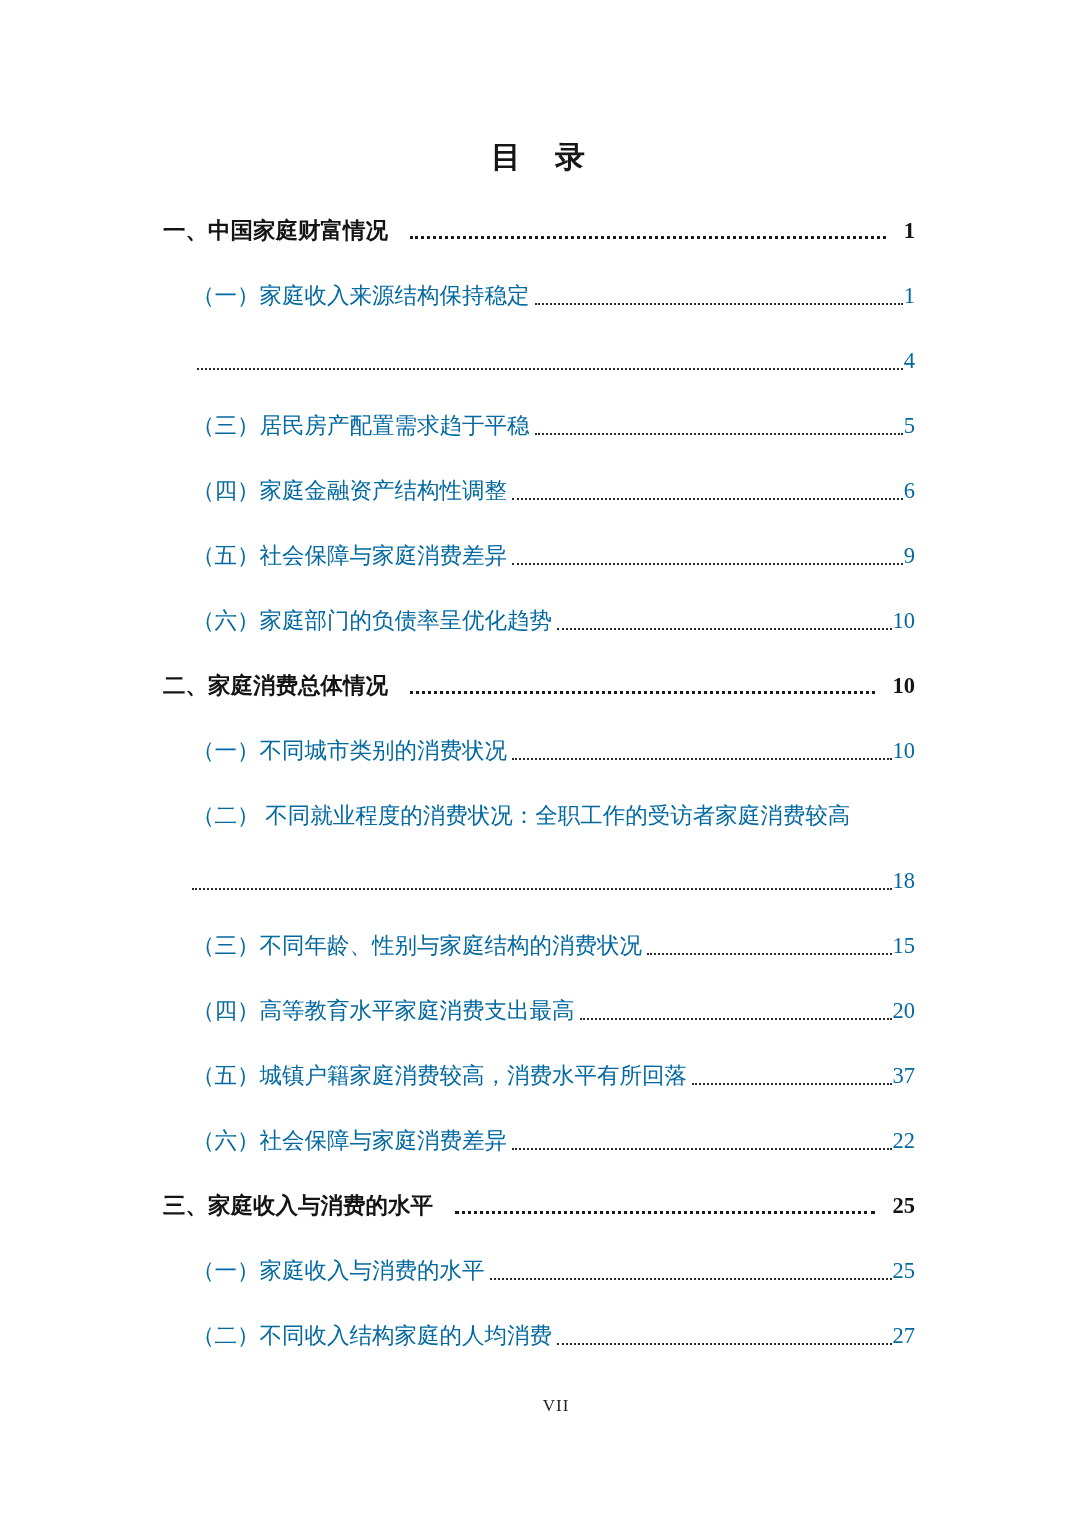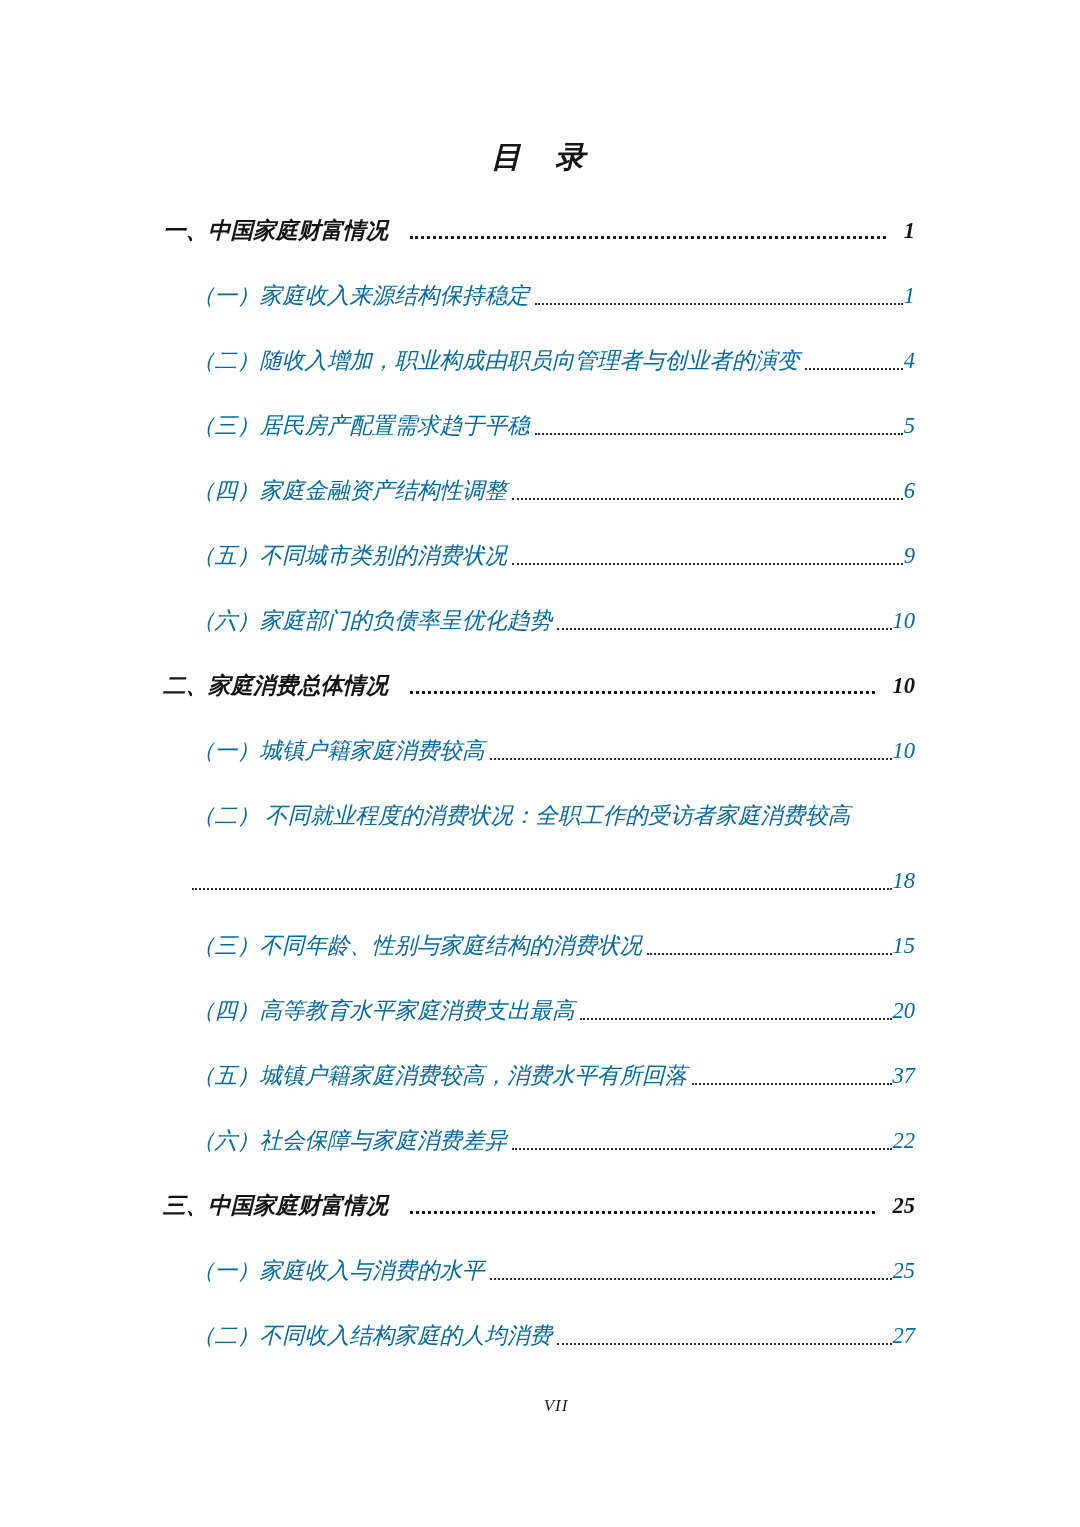--- a/index.html
+++ b/index.html
@@ -9,21 +9,20 @@
     background: #ffffff;
     color: #1c1c1c;
     font-family: "Liberation Serif", "DejaVu Serif", serif;
     position: relative;
     overflow: hidden;
   }
   .page {
     position: absolute;
     inset: 0;
     padding: 140px 165px 0 163px;
-    font-style: italic;
   }
   .doc-title {
     font-size: 30px;
     font-weight: 700;
     text-align: center;
     color: #161616;
     height: 34px;
     line-height: 34px;
     letter-spacing: 2px;
   }
@@ -74,51 +73,50 @@
         <span class="toc-label">一、中国家庭财富情况</span>
         <span class="toc-leader"></span>
         <span class="toc-page">1</span>
       </div>
       <div class="toc-row level2">
         <span class="toc-label">（一）家庭收入来源结构保持稳定</span>
         <span class="toc-leader"></span>
         <span class="toc-page">1</span>
       </div>
       <div class="toc-row level2">
-        <span class="toc-label">（二）随收入增加，职业构成由职员向管理者与创业者的演变</span>
         <span class="toc-leader"></span>
         <span class="toc-page">4</span>
       </div>
       <div class="toc-row level2">
         <span class="toc-label">（三）居民房产配置需求趋于平稳</span>
         <span class="toc-leader"></span>
         <span class="toc-page">5</span>
       </div>
       <div class="toc-row level2">
         <span class="toc-label">（四）家庭金融资产结构性调整</span>
         <span class="toc-leader"></span>
         <span class="toc-page">6</span>
       </div>
       <div class="toc-row level2">
-        <span class="toc-label">（五）不同城市类别的消费状况</span>
+        <span class="toc-label">（五）社会保障与家庭消费差异</span>
         <span class="toc-leader"></span>
         <span class="toc-page">9</span>
       </div>
       <div class="toc-row level2">
         <span class="toc-label">（六）家庭部门的负债率呈优化趋势</span>
         <span class="toc-leader"></span>
         <span class="toc-page">10</span>
       </div>
       <div class="toc-row level1 bold">
         <span class="toc-label">二、家庭消费总体情况</span>
         <span class="toc-leader"></span>
         <span class="toc-page">10</span>
       </div>
       <div class="toc-row level2">
-        <span class="toc-label">（一）城镇户籍家庭消费较高</span>
+        <span class="toc-label">（一）不同城市类别的消费状况</span>
         <span class="toc-leader"></span>
         <span class="toc-page">10</span>
       </div>
       <div class="toc-row level2">
         <span class="toc-label">（二） 不同就业程度的消费状况：全职工作的受访者家庭消费较高</span>
       </div>
       <div class="toc-row level2 continuation">
         <span class="toc-leader"></span>
         <span class="toc-page">18</span>
       </div>
@@ -136,21 +134,21 @@
         <span class="toc-label">（五）城镇户籍家庭消费较高，消费水平有所回落</span>
         <span class="toc-leader"></span>
         <span class="toc-page">37</span>
       </div>
       <div class="toc-row level2">
         <span class="toc-label">（六）社会保障与家庭消费差异</span>
         <span class="toc-leader"></span>
         <span class="toc-page">22</span>
       </div>
       <div class="toc-row level1 bold">
-        <span class="toc-label">三、中国家庭财富情况</span>
+        <span class="toc-label">三、家庭收入与消费的水平</span>
         <span class="toc-leader"></span>
         <span class="toc-page">25</span>
       </div>
       <div class="toc-row level2">
         <span class="toc-label">（一）家庭收入与消费的水平</span>
         <span class="toc-leader"></span>
         <span class="toc-page">25</span>
       </div>
       <div class="toc-row level2">
         <span class="toc-label">（二）不同收入结构家庭的人均消费</span>

